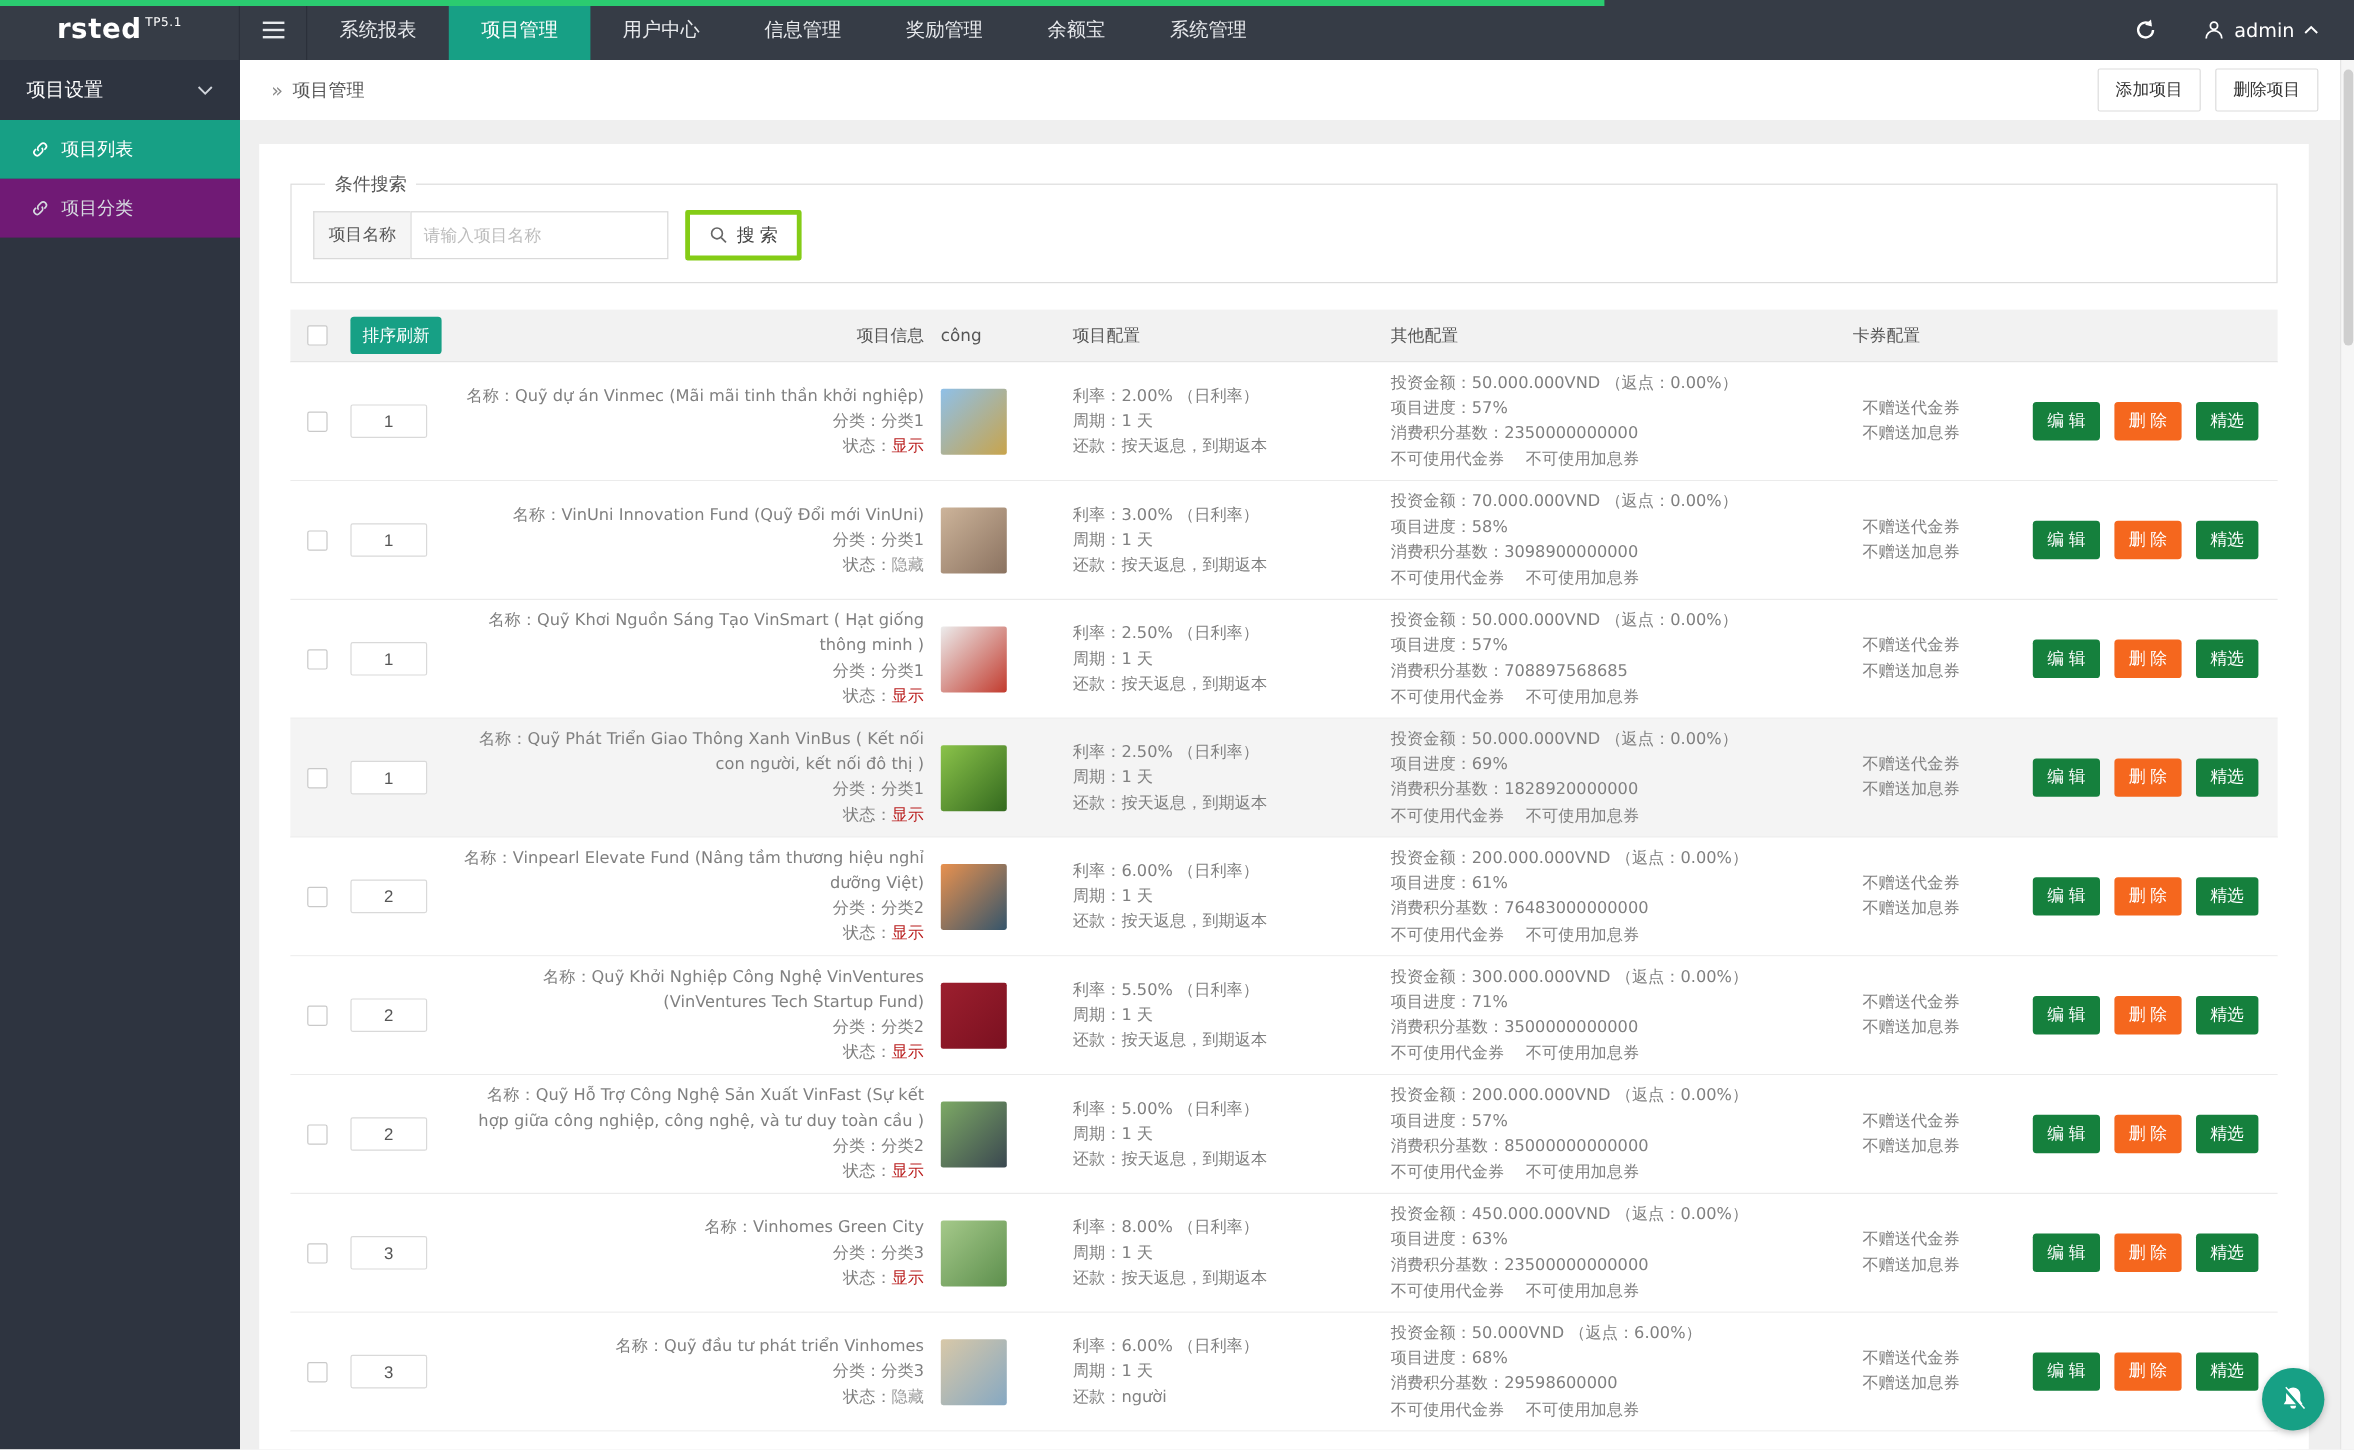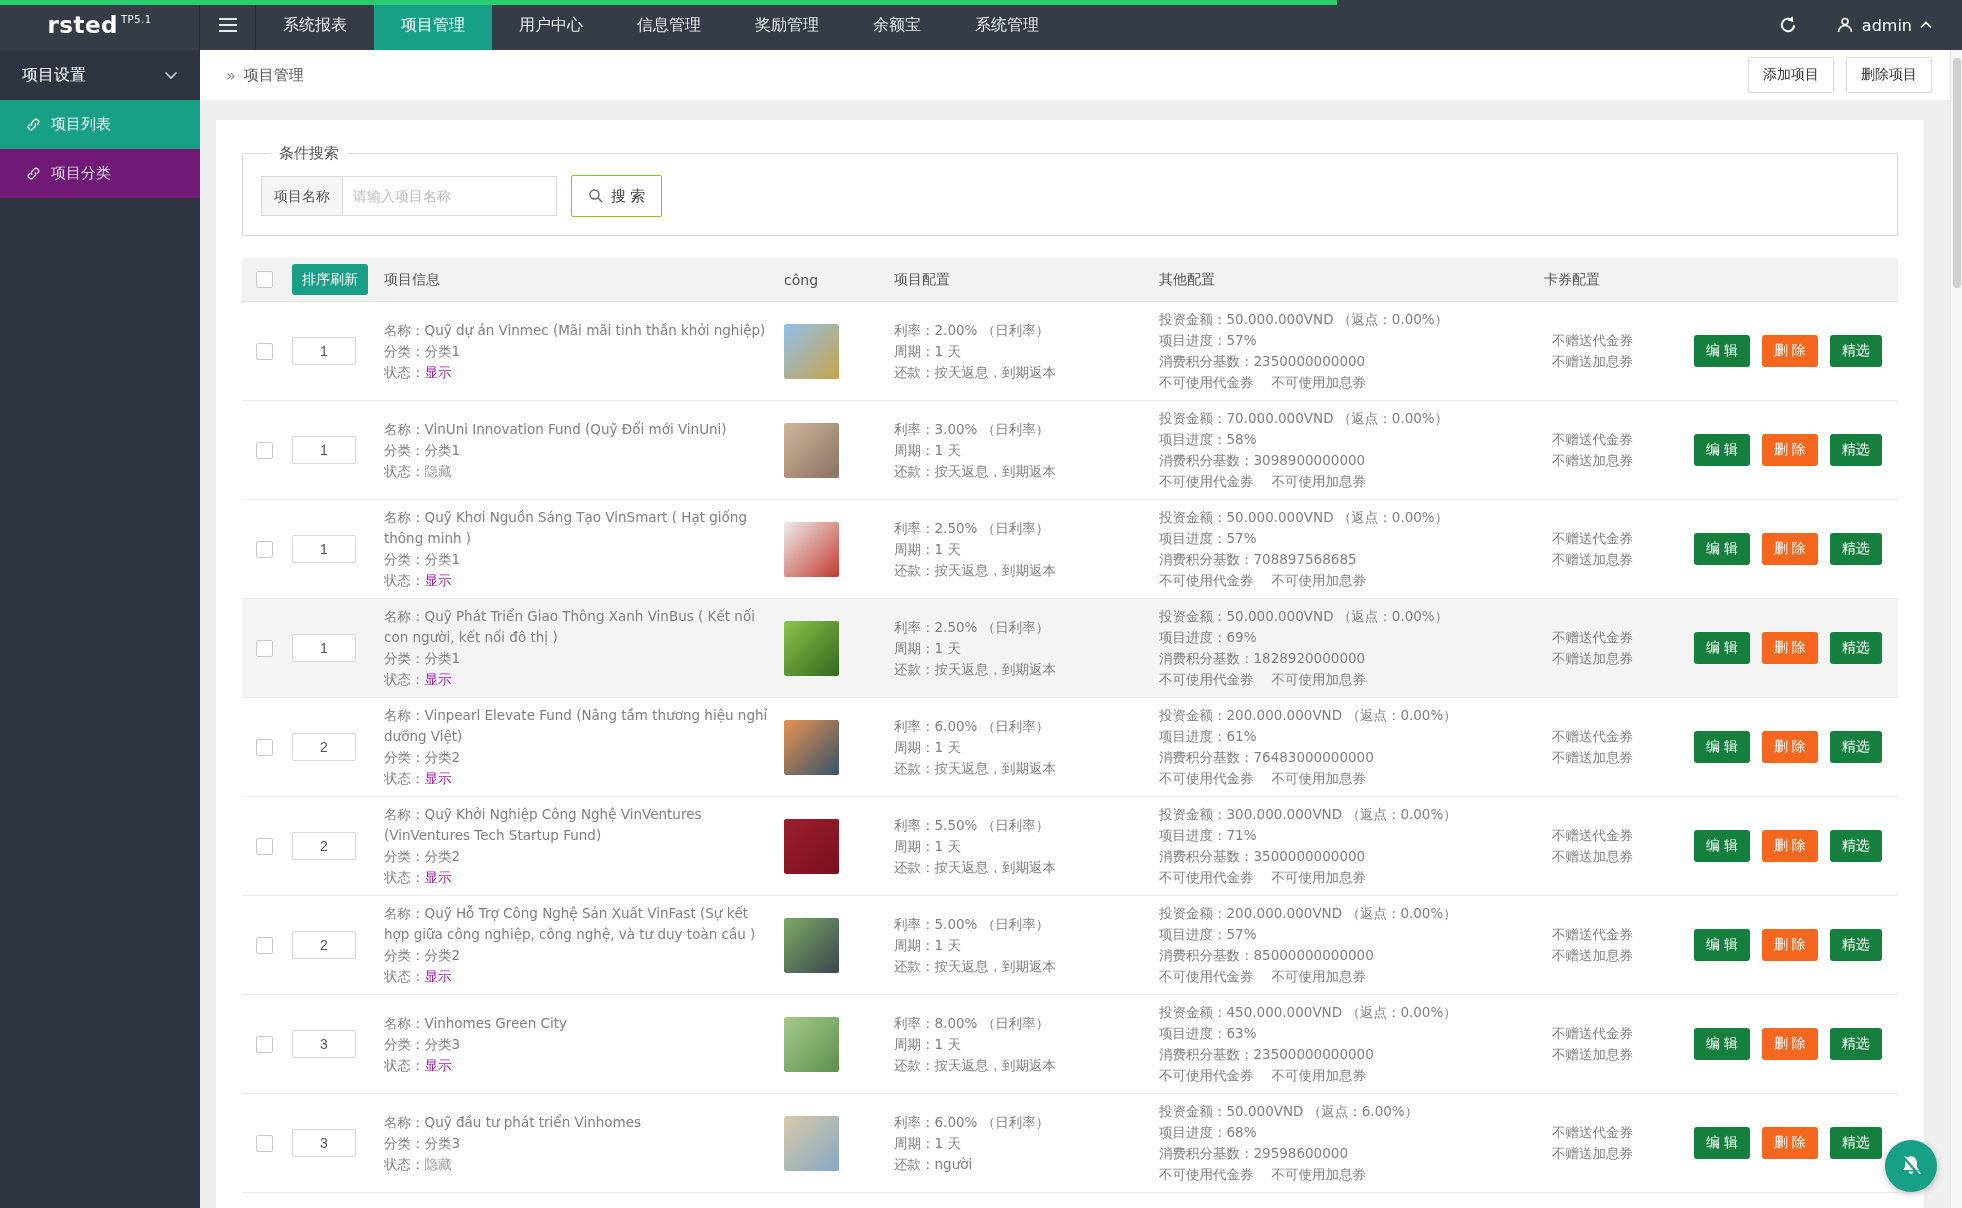--- a/index.html
+++ b/index.html
@@ -41,38 +41,38 @@
 
   .content { padding:20px 38px 0 16px; }
   .panel { background:#fff; padding:24px 26px 0 26px; min-height:1090px; }
 
   fieldset.search { border:1px solid #ddd; padding:12px 18px 18px 18px; margin-bottom:22px; }
   fieldset.search legend { padding:0 8px; margin-left:10px; color:#555; font-size:15px; }
   .input-group { display:flex; align-items:center; }
   .ig-label { background:#f5f5f5; border:1px solid #d9d9d9; border-right:0; height:40px; line-height:38px; padding:0 12px; font-size:14px; color:#555; }
   .ig-input { border:1px solid #d9d9d9; height:40px; width:215px; padding:0 10px; font-size:14px; color:#333; outline:none; }
   .ig-input::placeholder { color:#bdbdbd; }
-  .btn-search { margin-left:14px; height:42px; padding:0 16px; background:#fff; border:1px solid #84cc16; border-radius:2px; font-size:15px; color:#444; display:flex; align-items:center; gap:7px; cursor:pointer; }
+  .btn-search { margin-left:14px; height:42px; padding:0 16px; background:#fff; border:4px solid #84cc16; border-radius:2px; font-size:15px; color:#444; display:flex; align-items:center; gap:7px; cursor:pointer; }
 
   
   .thead { display:flex; align-items:center; background:#f2f2f2; height:44px; font-size:14px; color:#555; border-bottom:1px solid #e0e0e0; }
   .trow { display:flex; align-items:center; height:99px; border-bottom:1px solid #ebebeb; background:#fff; }
   .trow.hl { background:#f4f4f4; }
   .c1 { flex:0 0 50px; display:flex; align-items:center; padding-left:14px; }
   .c2 { flex:0 0 92px; display:flex; align-items:center; }
-  .c3 { flex:0 0 400px; padding-right:14px; }
+  .c3 { flex:0 0 400px; padding-right:14px;text-align:right; }
   .c4 { flex:0 0 110px; display:flex; align-items:center; }
   .c5 { flex:0 0 265px; }
   .c6 { flex:0 0 385px; }
   .c7 { flex:0 0 140px; }
   .thead .c7 { }
   .c8 { flex:1; display:flex; align-items:center; padding-left:10px; }
   .cell-lines { display:flex; flex-direction:column; justify-content:center; line-height:21px; font-size:13.5px; color:#808080; }
   .c7 .cell-lines { align-items:flex-start; padding-left:8px; }
-  .status.g { color:#a21caf; }
+  .status.g { color:#b91c1c; }
   .status.x { color:#9a9a9a; }
   .chk { width:17px; height:17px; background:#fff; border:1px solid #c9c9c9; border-radius:2px; cursor:pointer; }
   .sort-input { width:64px; height:28px; border:1px solid #d9d9d9; border-radius:2px; text-align:center; font-size:14px; color:#555; outline:none; background:#fff; }
   .btn-sort { background:#17a085; color:#fff; border:none; border-radius:3px; height:31px; padding:0 10px; font-size:14px; cursor:pointer; }
   .cover { width:55px; height:55px; border-radius:2px; }
   .btn-act { border:none; border-radius:3px; height:32px; padding:0 12px; font-size:14px; color:#fff; margin-right:12px; cursor:pointer; white-space:nowrap; }
   .btn-teal { background:#15803d; }
   .btn-orange { background:#f5671e; }
   .gap-span { margin-right:18px;font-family:Liberation Serif, serif; }
 

